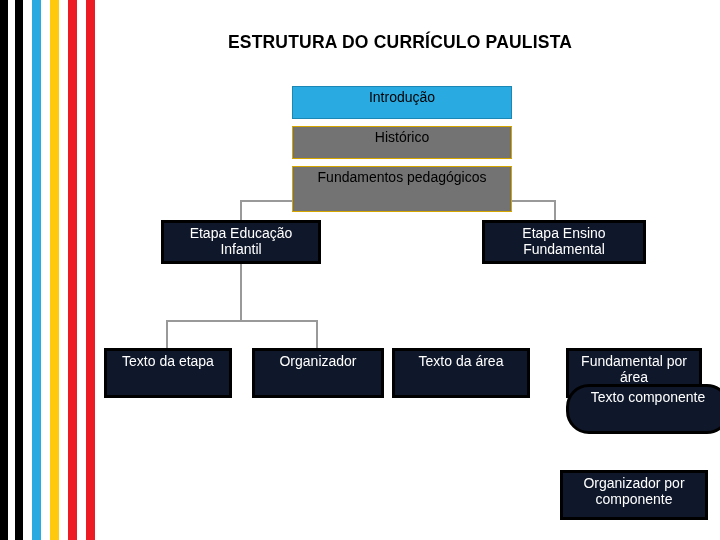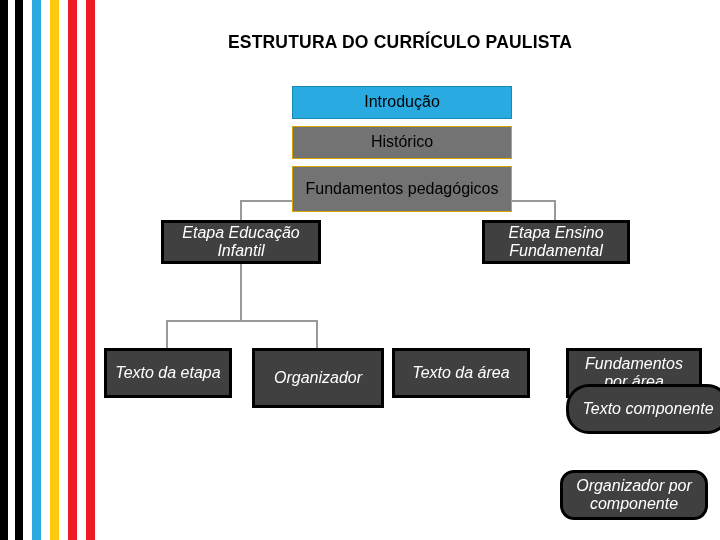--- a/index.html
+++ b/index.html
@@ -66,31 +66,31 @@
   .line {
     position: absolute;
     background: #999999;
   }
 
   
   .node {
     position: absolute;
     box-sizing: border-box;
     display: flex;
-    align-items: center;
+    align-items: flex-start;
     justify-content: center;
     text-align: center;
-    font-size: 16px;
+    font-size: 14px;
     line-height: 1.15;
     color: #000000;
     padding: 2px 4px;
   }
   .node.blue   { background: #29abe2; border: 1px solid #1b87b4; }
   .node.yellow { background: #737373; border: 1px solid #d6a600; }
-  .node.red    { background: #404040; border: 3px solid #000000; color: #ffffff; font-style: italic; }
+  .node.red    { background: #0f172a; border: 3px solid #000000; color: #ffffff; }
   .node.red span { color: #ffffff; }
 </style>
 </head>
 <body>
 
 <div id="stage">
 
   <div class="stripe stripe-black-outer"></div>
   <div class="stripe stripe-white-1"></div>
   <div class="stripe stripe-black-2"></div>
@@ -125,42 +125,42 @@
   </div>
 
   <div class="node yellow" style="left:292px; top:166px; width:220px; height:46px;">
     <span>Fundamentos pedagógicos</span>
   </div>
 
   <div class="node red" style="left:161px; top:220px; width:160px; height:44px;">
     <span>Etapa Educação Infantil</span>
   </div>
 
-  <div class="node red" style="left:482px; top:220px; width:148px; height:44px;">
+  <div class="node red" style="left:482px; top:220px; width:164px; height:44px;">
     <span>Etapa Ensino Fundamental</span>
   </div>
 
 
   <div class="node red" style="left:104px; top:348px; width:128px; height:50px;">
     <span>Texto da etapa</span>
   </div>
 
-  <div class="node red" style="left:252px; top:348px; width:132px; height:60px;">
+  <div class="node red" style="left:252px; top:348px; width:132px; height:50px;">
     <span>Organizador</span>
   </div>
 
   <div class="node red" style="left:392px; top:348px; width:138px; height:50px;">
     <span>Texto da área</span>
   </div>
 
   <div class="node red" style="left:566px; top:348px; width:136px; height:50px;">
-    <span>Fundamentos por área</span>
+    <span>Fundamental por área</span>
   </div>
 
   <div class="node red" style="left:566px; top:384px; width:164px; height:50px;border-radius:23px;">
     <span>Texto componente</span>
   </div>
 
-  <div class="node red" style="left:560px; top:470px; width:148px; height:50px;border-radius:14px;">
+  <div class="node red" style="left:560px; top:470px; width:148px; height:50px;">
     <span>Organizador por componente</span>
   </div>
 
 </div>
 
 </body></html>

